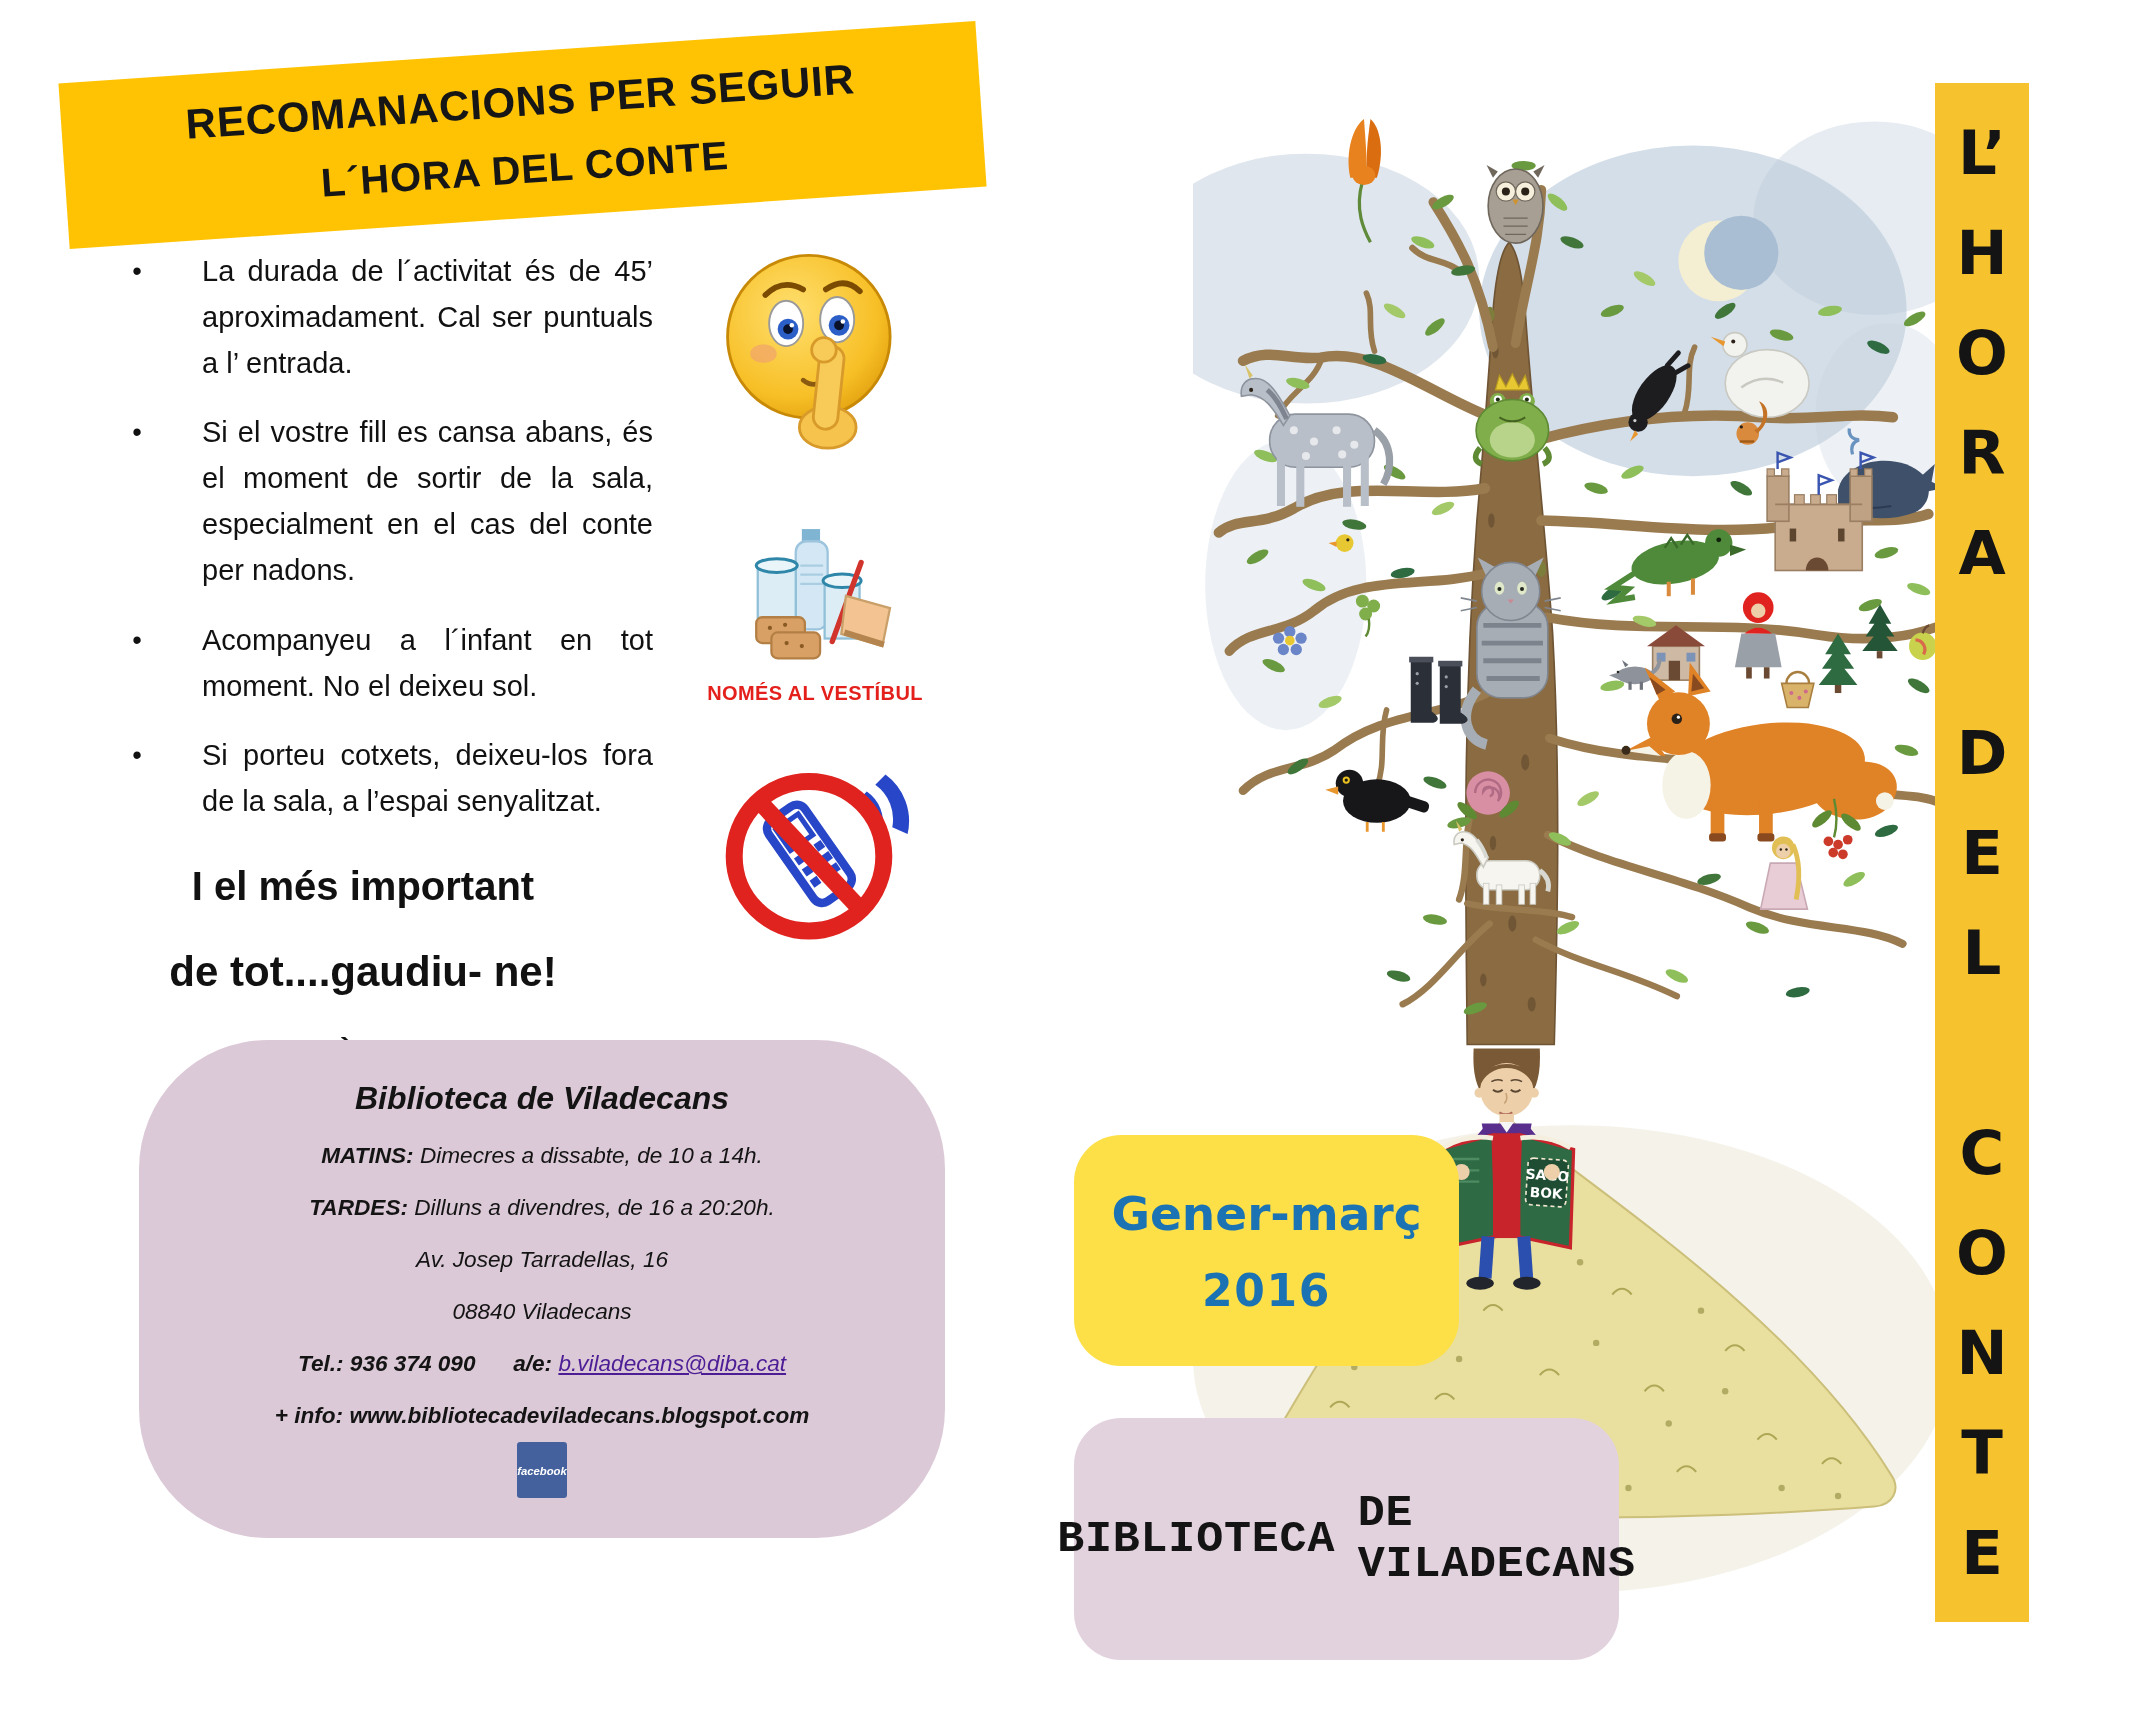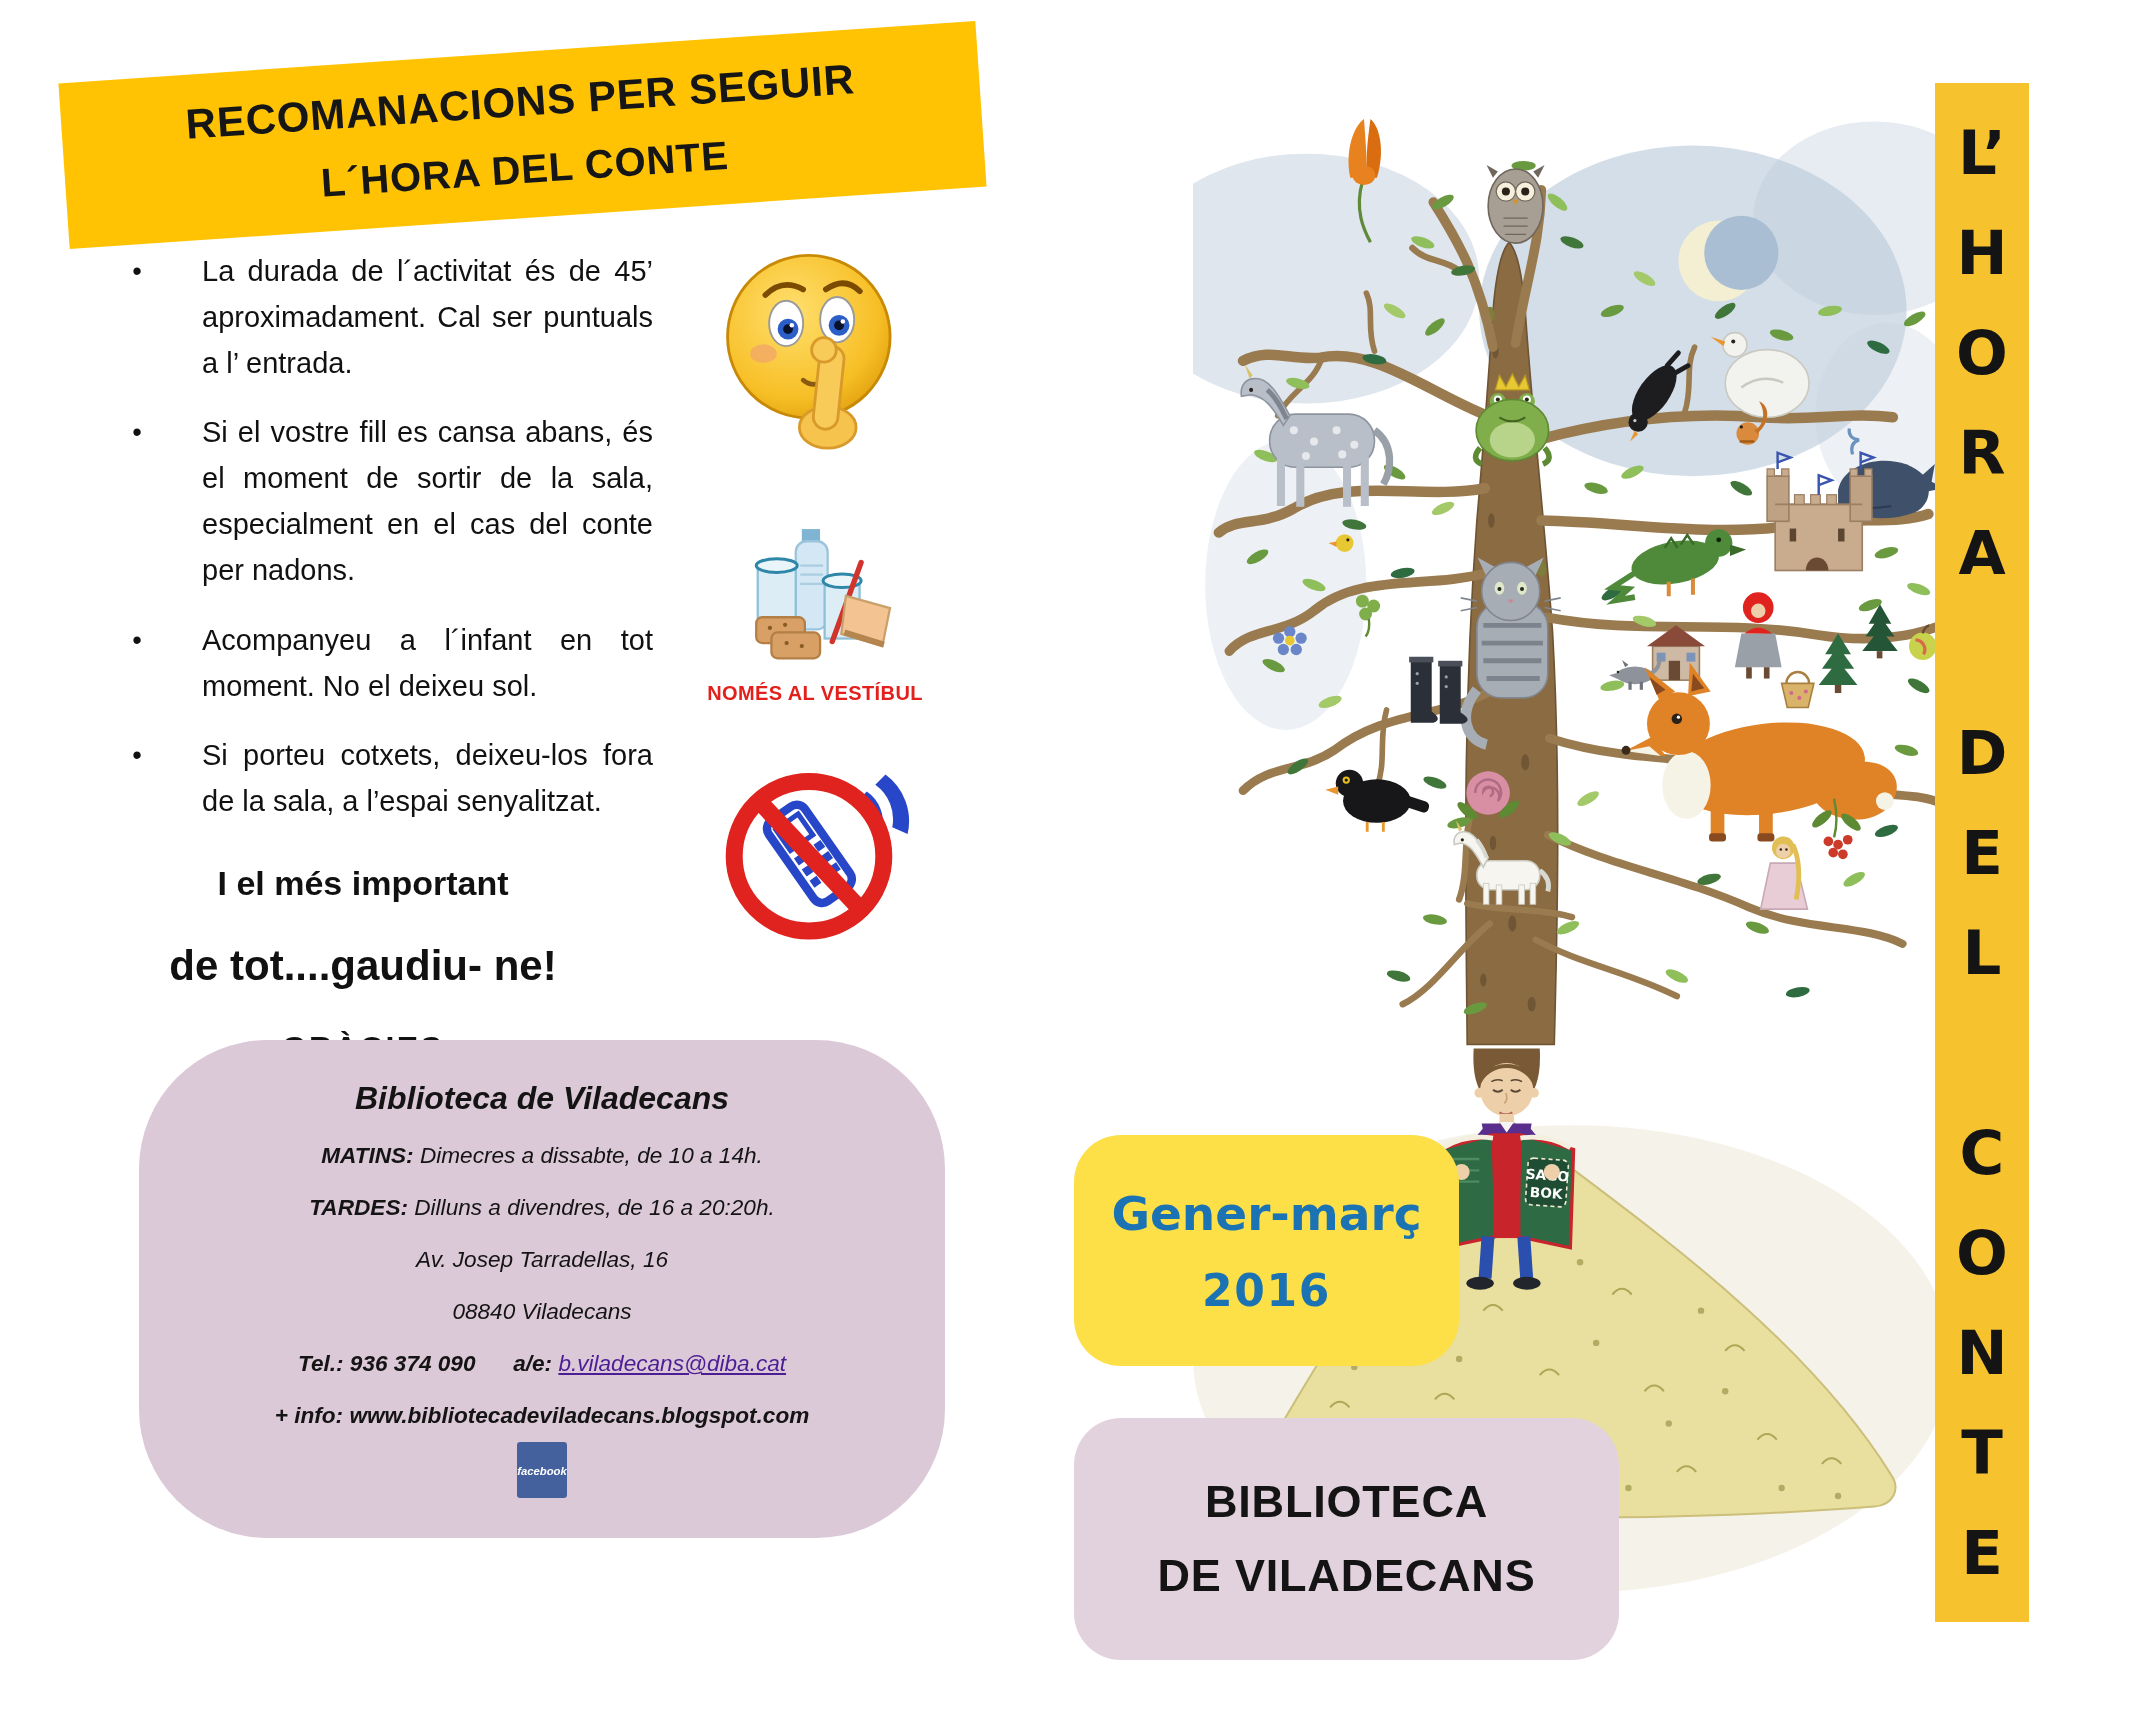--- a/index.html
+++ b/index.html
@@ -26,21 +26,21 @@
   .icon-box{position:absolute;}
   .icon-shh{left:720px;top:244px;width:189px;height:208px;}
   .icon-food{left:730px;top:523px;width:171px;height:152px;}
   .food-caption{
     position:absolute;left:694px;top:682px;width:242px;text-align:center;
     color:#E3201B;font-weight:bold;font-size:20px;letter-spacing:0.4px;
   }
   .icon-nophone{left:724px;top:761px;width:187px;height:187px;}
 
   .closing{position:absolute;left:105px;top:864px;width:516px;text-align:center;color:#111;}
-  .closing .c1{font-size:34px;font-weight:bold;}
+  .closing .c1{font-size:40px;font-weight:bold;}
   .closing .c2{font-size:42px;font-weight:bold;margin-top:39px;}
   .closing .c3{font-size:32px;font-weight:bold;letter-spacing:2.4px;margin-top:40px;}
 
   .info-card{
     position:absolute;left:139px;top:1040px;width:806px;height:498px;
     background:#DCC9D7;border-radius:129px;text-align:center;color:#141414;font-style:italic;
   }
   .info-card .title{font-size:32px;font-weight:bold;padding-top:40px;}
   .info-card .line{font-size:22.6px;margin-top:26px;}
   .info-card .line b{font-weight:bold;}
@@ -66,21 +66,21 @@
 
   .period-box{
     position:absolute;left:1074px;top:1135px;width:385px;height:231px;background:#fde047;
     border-radius:47px;z-index:2;display:flex;flex-direction:column;align-items:center;justify-content:center;gap:24px;
   }
   .period-box .p1{font-family:"DejaVu Sans",sans-serif;font-size:47px;font-weight:bold;color:#1B73B4;}
   .period-box .p2{font-family:"DejaVu Sans",sans-serif;font-size:44px;font-weight:bold;color:#1B73B4;letter-spacing:1.6px;}
 
   .library-box{
     position:absolute;left:1074px;top:1418px;width:545px;height:242px;background:#E2D2DD;
-    border-radius:47px;z-index:2;display:flex;flex-direction:column;align-items:center;justify-content:center;gap:22.6px;
+    border-radius:47px;z-index:2;display:flex;flex-direction:row;align-items:center;justify-content:center;gap:22.6px;font-family:Liberation Mono, monospace;
   }
   .library-box div{font-size:45px;font-weight:bold;color:#141414;letter-spacing:0.8px;}
 </style>
 </head>
 <body>
 
 <div class="canvas">
 
   <div class="banner-tilt">
     <div class="l1">RECOMANACIONS PER SEGUIR</div>

